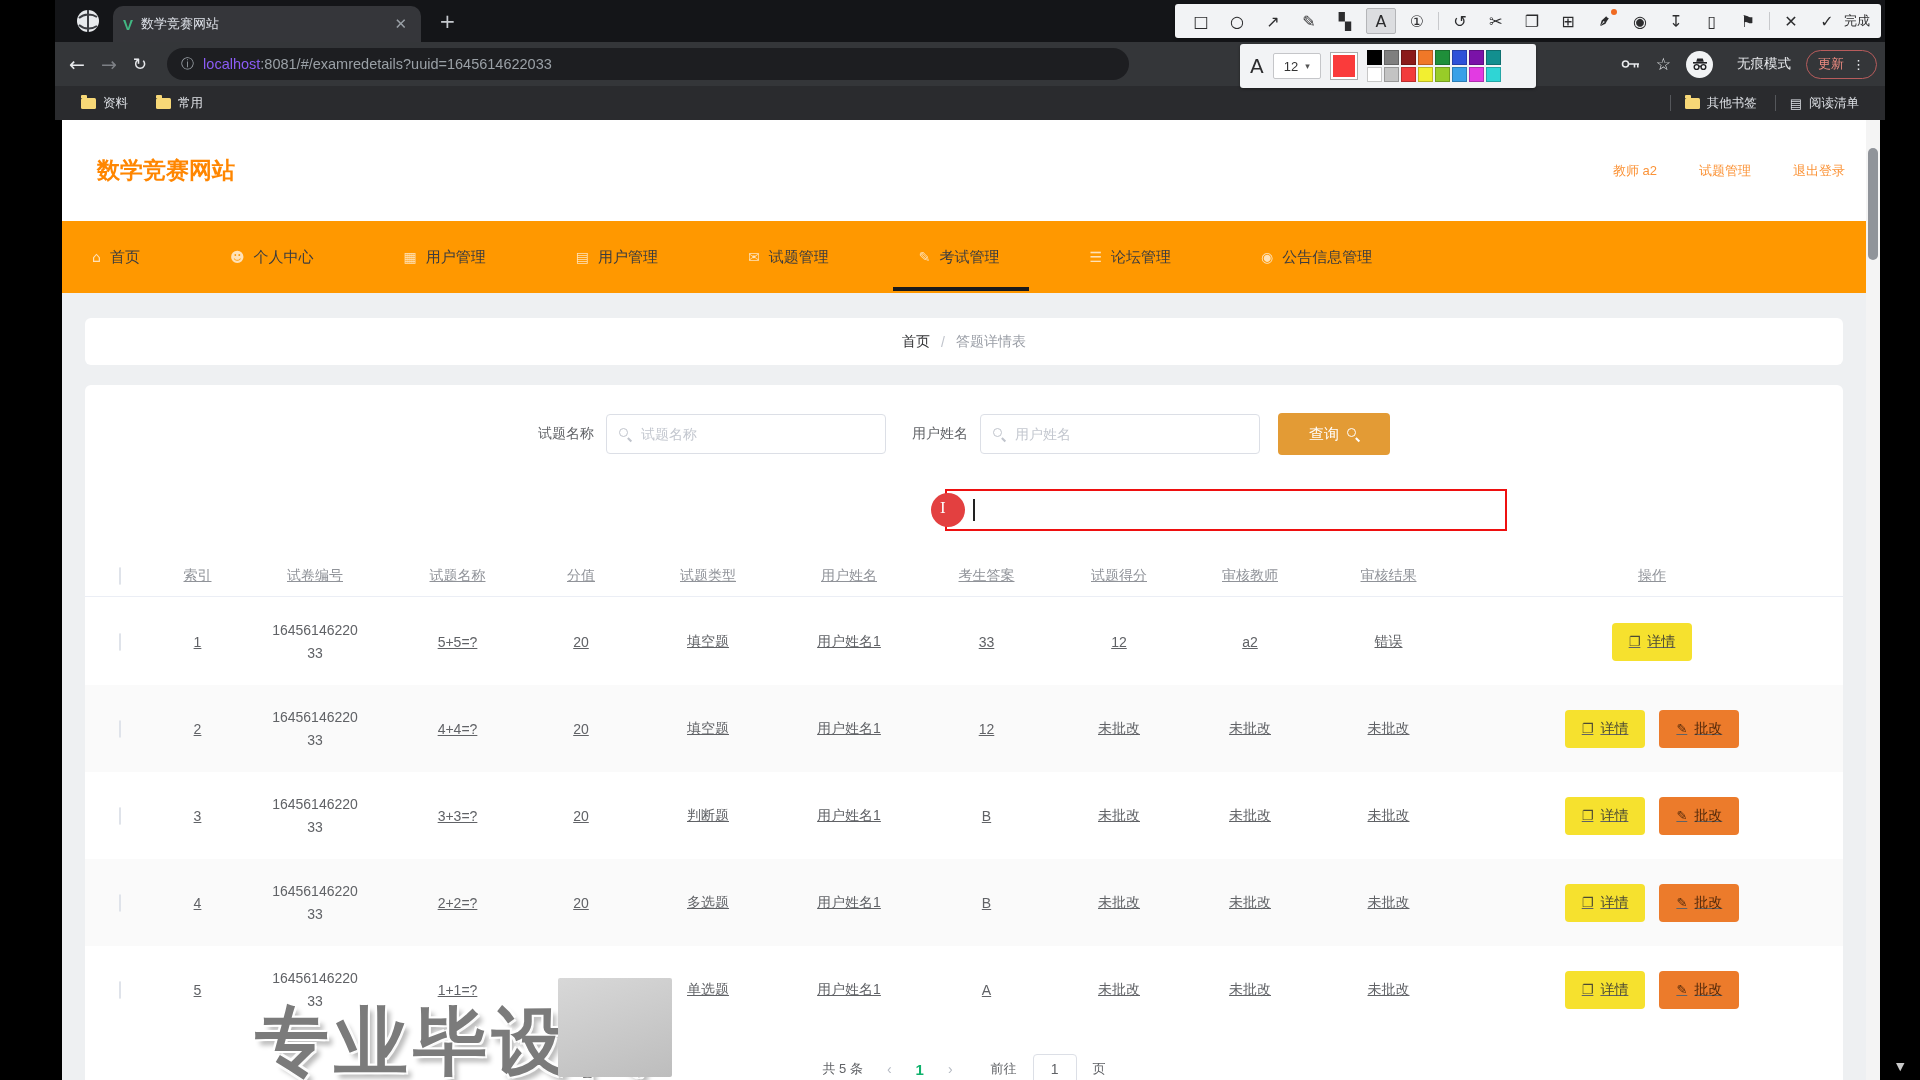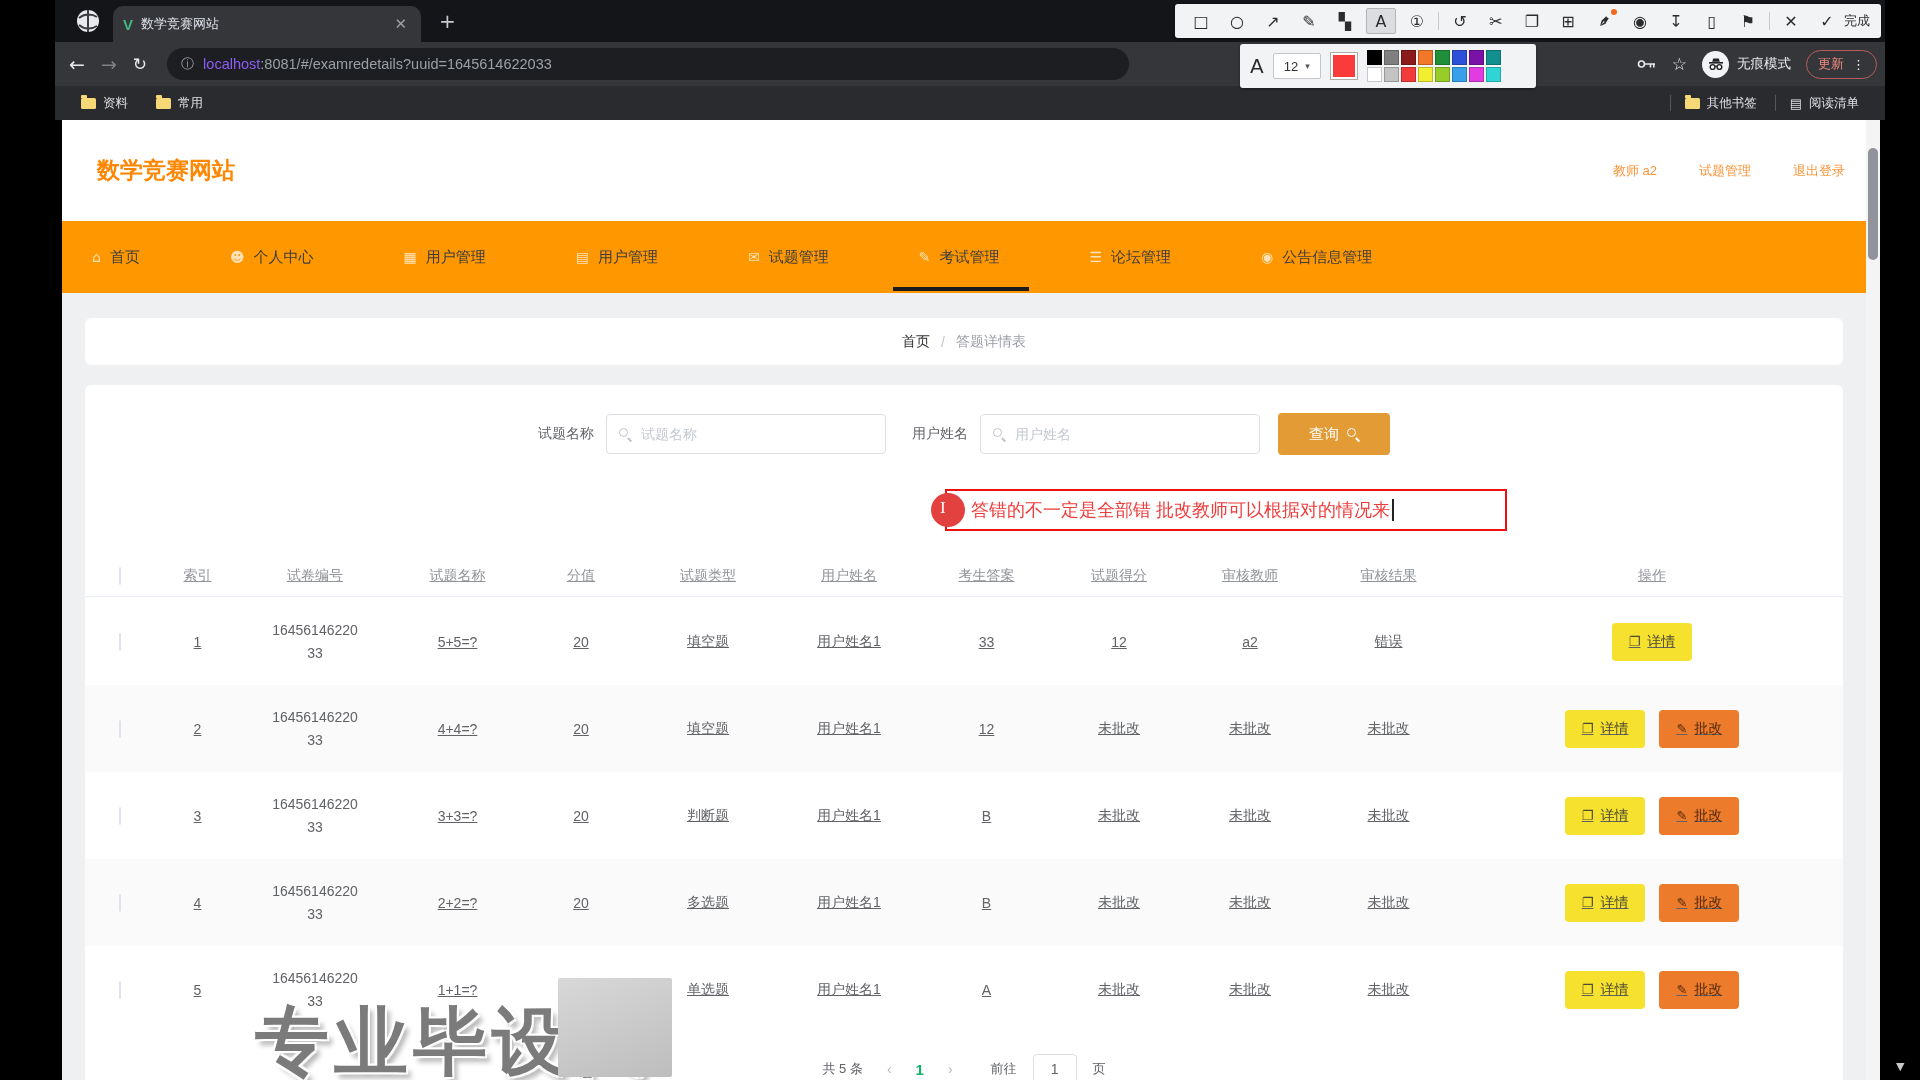--- a/index.html
+++ b/index.html
@@ -22,21 +22,21 @@
   .browser-toolbar{position:relative;height:44px;background:#343639;display:flex;align-items:center;padding:0 14px;}
   .navbtn{font-size:19px;margin-right:16px;}
   .back{color:#e8eaed;} .fwd{color:#7d8085;} .reload{color:#e8eaed;font-size:17px;}
   .urlbar{width:962px;height:32px;border-radius:16px;background:#1d1e21;display:flex;align-items:center;
     padding:0 14px;gap:9px;margin-left:4px;}
   .url-info{color:#9aa0a6;font-size:13px;}
   .url-text{font-size:14.5px;white-space:nowrap;overflow:hidden;}
   .url-host{color:#8b5cf6;} .url-rest{color:#9aa0a6;}
   .right-cluster{position:absolute;right:8px;top:0;height:44px;display:flex;align-items:center;gap:15px;}
   .star{color:#e8eaed;font-size:17px;}
-  .incog{display:flex;align-items:center;gap:8px;}
+  .incog{display:flex;align-items:center;gap:24px;}
   .incog-circle{width:27px;height:27px;border-radius:50%;background:#f1f3f4;display:flex;align-items:center;justify-content:center;}
   .incog-label{color:#e8eaed;font-size:13.5px;}
   .update-pill{display:flex;align-items:center;gap:8px;border:1.5px solid #b85c5c;border-radius:15px;
     height:29px;padding:0 11px;text-align:right;}
   .update-label{color:#f08c82;font-size:13px;}
   .kebab{color:#e8eaed;font-size:13px;letter-spacing:0;}
 
   .bookmarks{position:relative;height:34px;background:#2a2b2e;display:flex;align-items:center;
     padding:0 26px;gap:10px;color:#dee1e6;font-size:12.5px;}
   .bm{display:flex;align-items:center;gap:7px;margin-right:18px;}
@@ -371,21 +371,21 @@
         </span>
         <span class="query-btn">
           <span>查询</span>
           <span class="sglyph white-g"></span>
         </span>
       </div>
 
       <div class="note-box">
         <span class="note-circle"></span>
         <span class="ibeam">I</span>
-        <span class="note-text"><span>答错的不一定是全部错 批改教师可以根据对的情况来</span><span class="caret"></span></span>
+        <span class="note-text"><span class="caret"></span></span>
       </div>
 
       <div class="thead tgrid">
         <div><span class="cb"></span></div>
         <div>索引</div>
         <div>试卷编号</div>
         <div>试题名称</div>
         <div>分值</div>
         <div>试题类型</div>
         <div>用户姓名</div>

